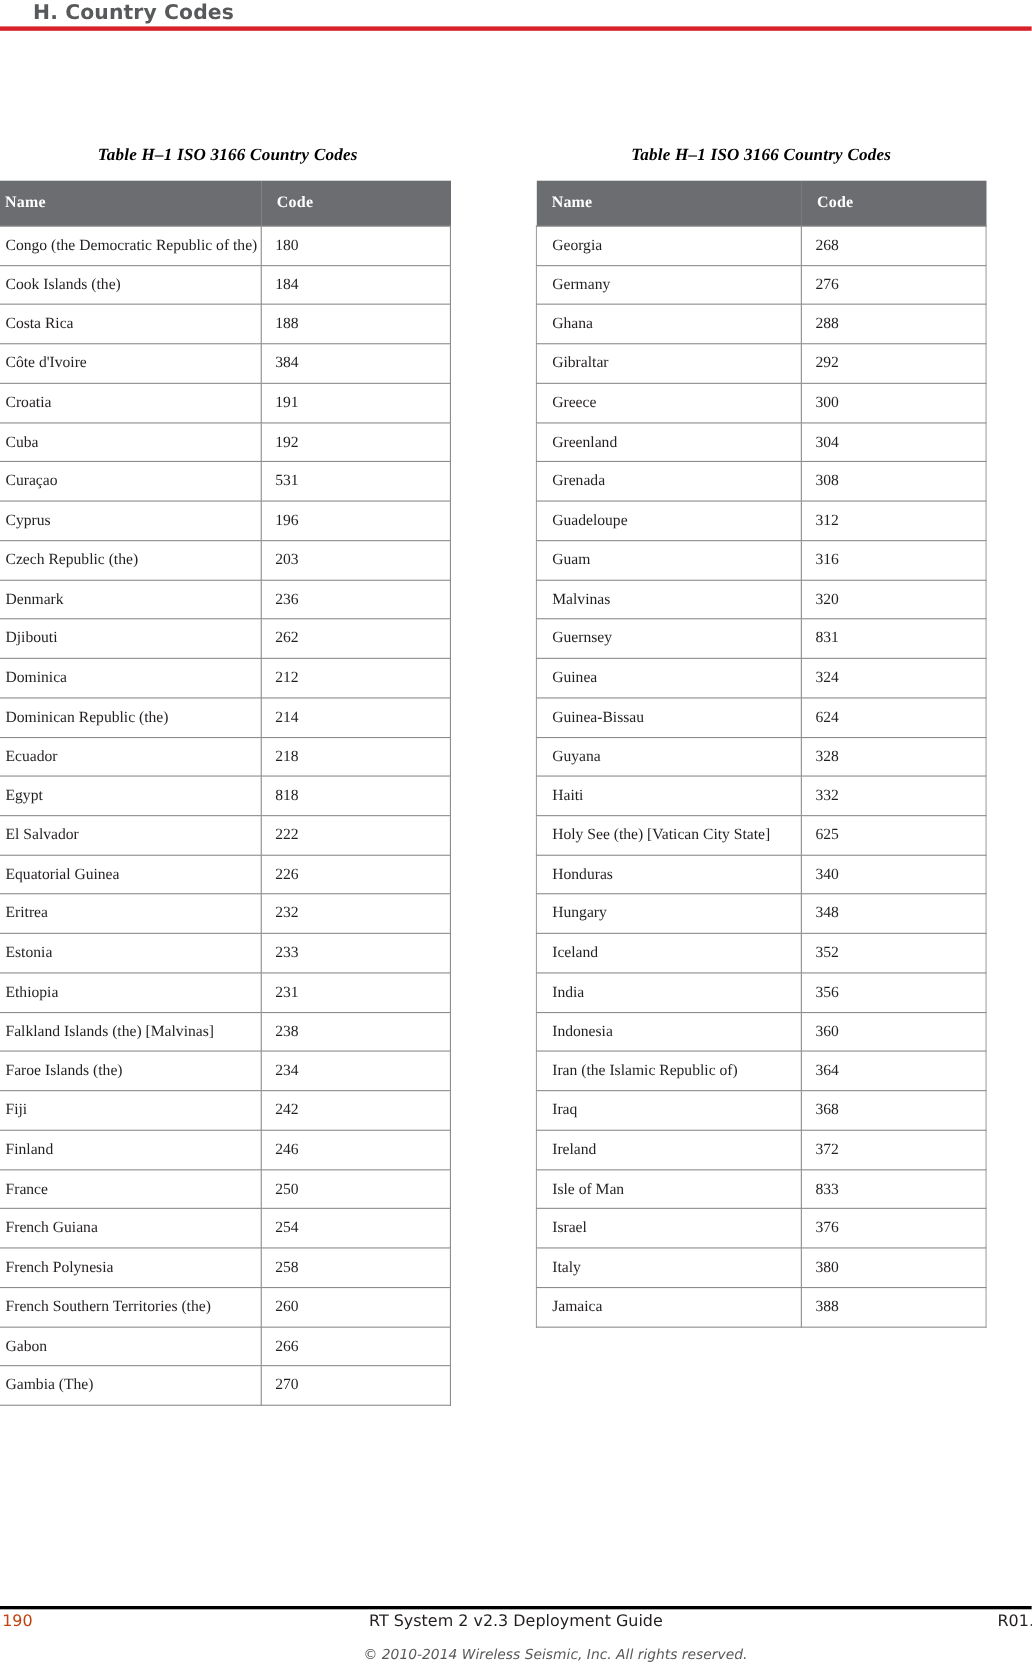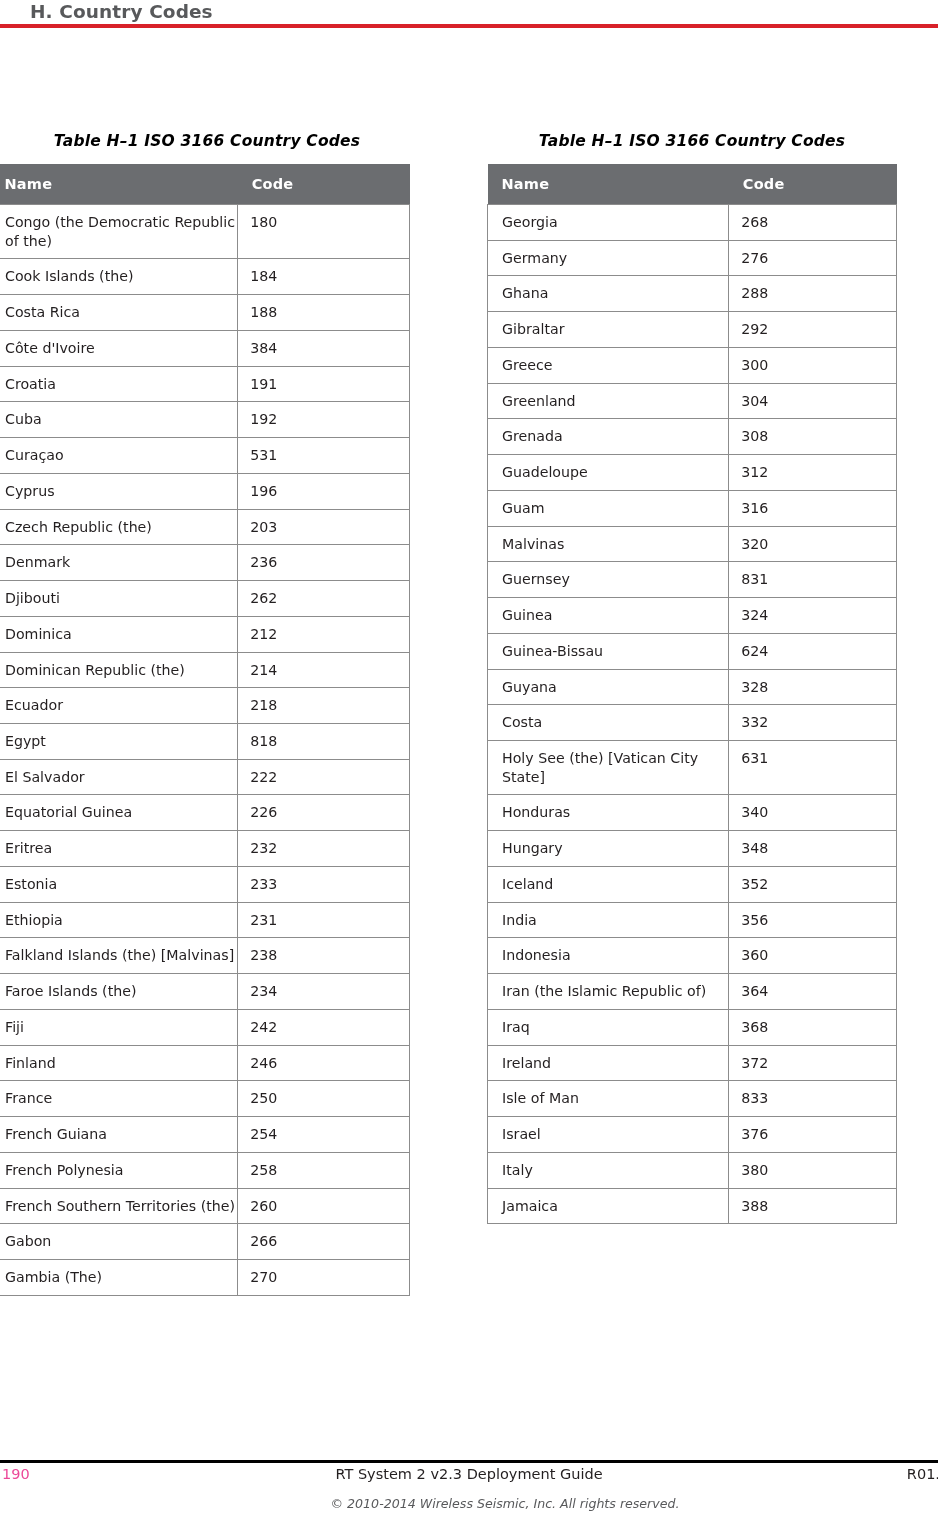--- a/index.html
+++ b/index.html
@@ -45,20 +45,21 @@
     background: #d82129;
   }
 
   
   .tables-area {
     position: absolute;
     top: 132px;
     left: 0;
     width: 768px;
     height: 1270px;
+    font-family: Liberation Serif, serif;
   }
 
   .table-block {
     position: absolute;
     top: 0;
   }
   .table-block.left  { left: -10px;  width: 420px; }
   .table-block.right { left: 487px;  width: 410px; }
 
   .table-caption {
@@ -135,21 +136,21 @@
     left: 0;
     top: 28px;
     width: 938px;
     height: 24px;
   }
   .footer-page-number {
     position: absolute;
     left: 2px;
     top: 0;
     font-size: 14.5px;
-    color: #ec4899;
+    color: #c2410c;
   }
   .footer-doc-title {
     position: absolute;
     left: 0;
     top: 0;
     width: 938px;
     text-align: center;
     font-size: 14.5px;
     color: #231f20;
   }
@@ -388,26 +389,26 @@
             </tr>
             <tr>
               <td class="name-cell">Guinea-Bissau</td>
               <td class="code-cell">624</td>
             </tr>
             <tr>
               <td class="name-cell">Guyana</td>
               <td class="code-cell">328</td>
             </tr>
             <tr>
-              <td class="name-cell">Costa</td>
+              <td class="name-cell">Haiti</td>
               <td class="code-cell">332</td>
             </tr>
             <tr>
               <td class="name-cell">Holy See (the) [Vatican City State]</td>
-              <td class="code-cell">631</td>
+              <td class="code-cell">625</td>
             </tr>
             <tr>
               <td class="name-cell">Honduras</td>
               <td class="code-cell">340</td>
             </tr>
             <tr>
               <td class="name-cell">Hungary</td>
               <td class="code-cell">348</td>
             </tr>
             <tr>

